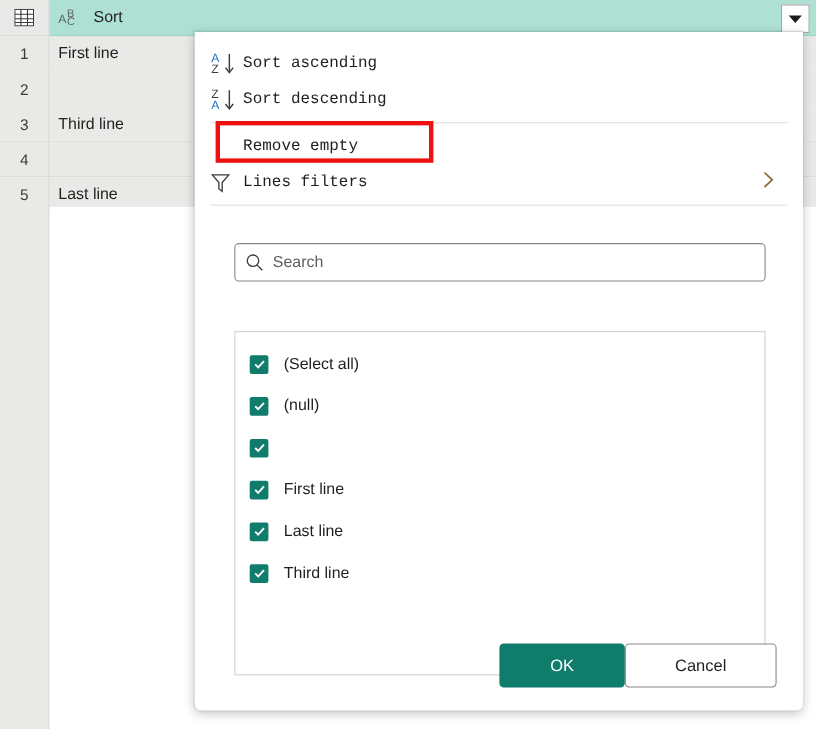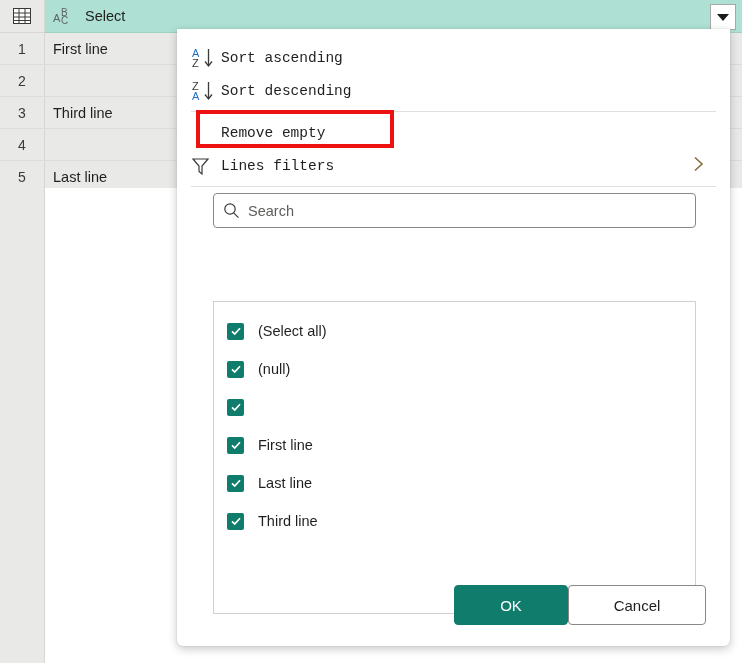--- a/index.html
+++ b/index.html
@@ -223,21 +223,21 @@
     height: 30px;
     border: 4px solid #ee1111;
     z-index: 40;
     pointer-events: none;
   }
 
   
   .search-wrap {
     position: absolute;
     left: 36px;
-    top: 164px;
+    top: 192px;
     width: 481px;
     height: 33px;
     border: 1px solid #8a8886;
     border-radius: 4px;
     display: flex;
     align-items: center;
     background: #ffffff;
   }
   .search-icon {
     width: 34px;
@@ -342,21 +342,21 @@
           <line x1="12" y1="0.5" x2="12" y2="15.5" stroke="#3b3a39"></line>
         </svg>
       </span>
     </div>
     <div class="col-header">
       <span class="abc-icon">
         <span class="a">A</span>
           <span class="b">B</span>
           <span class="c">C</span>
       </span>
-      <span class="col-title">Select</span>
+      <span class="col-title">Sort</span>
       <span class="dropdown-btn">
         <span class="caret-down"></span>
       </span>
     </div>
   </div>
 
   <div class="grid-body">
     <div class="grid-row">
       <div class="rownum">1</div>
       <div class="cell">

